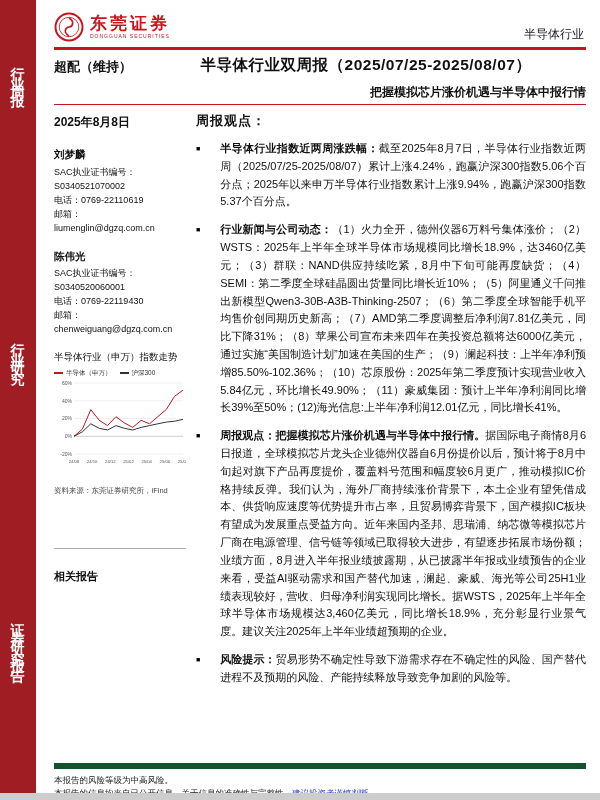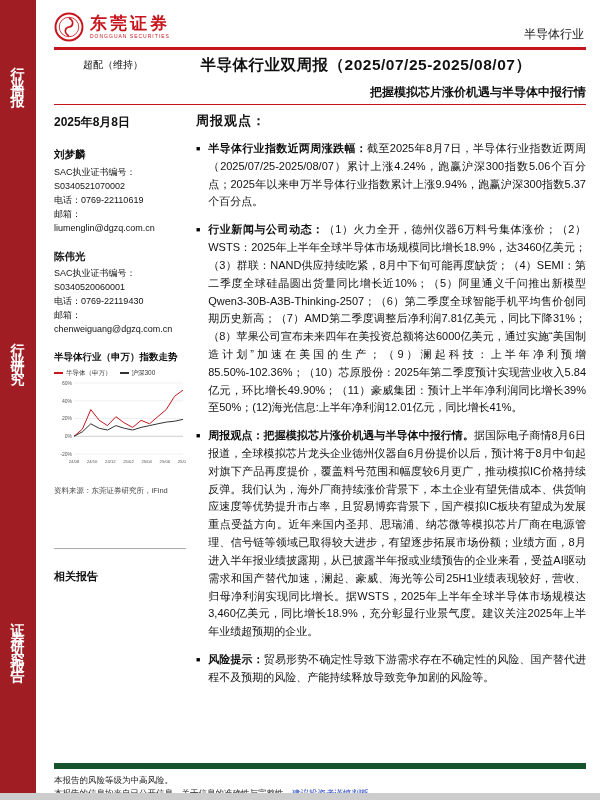--- a/index.html
+++ b/index.html
@@ -19,44 +19,44 @@
   
   .brand { position:absolute; left:18px; top:12px; display:flex; align-items:center; gap:6px; }
   .emblem { width:30px; height:30px; }
   .brand-name { color:#C8151D; font-weight:bold; font-size:17px; letter-spacing:3px;
                 font-family:"Liberation Serif","DejaVu Serif",serif; line-height:1.05; }
   .brand-sub { color:#C8151D; font-size:5px; letter-spacing:1px; }
   .category { position:absolute; right:16px; top:26px; font-size:12px; font-weight:normal; color:#222; }
   .rule-thick { position:absolute; left:18px; right:14px; top:47px; height:3px; background:#C8151D; }
 
   
-  .rating { position:absolute; left:18px; top:58px; font-size:10px; font-weight:normal;margin-left:29px; }
+  .rating { position:absolute; left:18px; top:58px; font-size:13px; font-weight:bold; }
   .main-title { position:absolute; left:110px; right:14px; top:55px; text-align:center;
                 font-size:15.5px; font-weight:bold; letter-spacing:0.5px; }
   .subtitle { position:absolute; right:14px; top:84px; font-size:12px; font-weight:bold; }
   .rule-thin { position:absolute; left:18px; right:14px; top:104px; height:1px; background:#C8151D; }
 
   
   .leftcol { position:absolute; left:18px; top:114px; width:132px; font-size:9px; line-height:1.45; color:#111; }
   .date { font-size:12px; font-weight:bold; margin-bottom:16px; }
   .analyst { margin-bottom:14px; }
   .analyst .name { font-size:10.5px; font-weight:bold; margin-bottom:3px; }
   .analyst div { margin-bottom:1px; word-break:break-all; }
-  .chart-title { font-size:9.5px; font-weight:bold; margin-top:4px; margin-bottom:4px; }
+  .chart-title { font-size:9.5px; font-weight:normal; margin-top:4px; margin-bottom:4px; }
   .legend { display:flex; gap:8px; font-size:6.5px; color:#333; margin-bottom:2px; }
   .legend-item { display:flex; align-items:center; gap:3px; }
   .legend-chip { display:inline-block; width:9px; height:2px; background:#999; }
   .chart-box { width:132px; height:86px; }
   .source { font-size:7.5px; color:#444; margin-top:16px; }
   .related { font-size:11px; font-weight:bold; margin-top:52px; padding-top:20px; border-top:1px solid #a9a9a9; }
 
   
   .maincol { position:absolute; left:160px; right:14px; top:112px; }
   .points-heading { font-size:13px; font-weight:bold; letter-spacing:1px; margin-bottom:10px; }
-  .bullet { display:flex; gap:8px; margin-bottom:10px; }
+  .bullet { display:flex; gap:20px; margin-bottom:10px; }
   .bullet-marker { flex:0 0 auto; font-size:7px; line-height:1; margin-top:5px; color:#000; }
   .bullet p { font-size:11px; line-height:1.62; text-align:justify; }
   .bullet b { font-weight:bold; }
 
   
   .footer { position:absolute; left:54px; right:14px; top:763px; border-top:6px solid #14532d;
             padding-top:5px; font-size:8.5px; line-height:1.55; color:#222; }
   .footer-link { color:#2a47c8; }
   .page-edge { position:absolute; left:0; right:0; bottom:0; height:7px; background:#cdcdcd; z-index:6; }
 </style>

